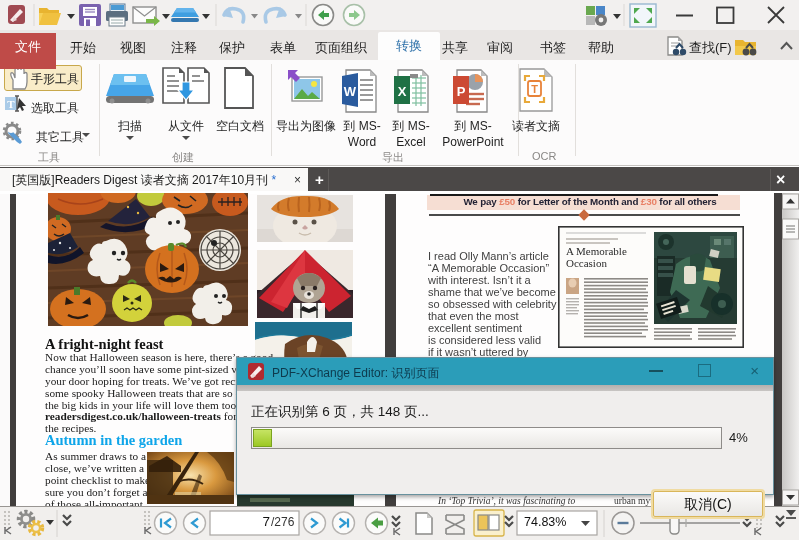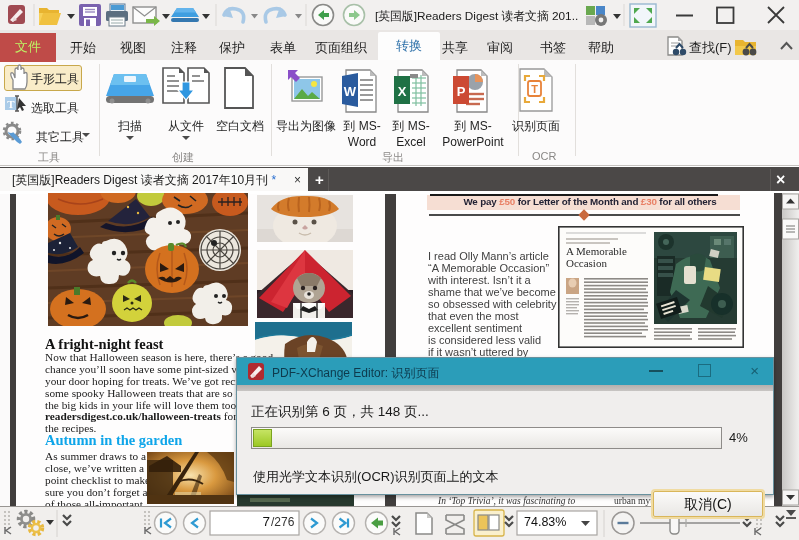--- a/index.html
+++ b/index.html
@@ -5,21 +5,21 @@
 * { margin:0; padding:0; box-sizing:border-box; }
 html,body { width:799px; height:540px; overflow:hidden; }
 body { font-family:"Liberation Sans", sans-serif; position:relative; background:#fff; }
 #root { position:absolute; left:0; top:0; width:799px; height:540px; overflow:hidden; }
 .abs { position:absolute; }
 
 #titlebar { left:0; top:0; width:799px; height:30px; background:#f2f0ef; }
 
 #tabrow { left:0; top:30px; width:799px; height:30px; background:#e9e6e4; }
 .mtab { position:absolute; top:39px; font-size:13px; color:#1f1f1f; }
-#filetab { position:absolute; left:0; top:33px; width:56px; height:29px; background:#bf4b48; color:#bef264; font-size:13px; text-align:center; line-height:27px; z-index:3;}
+#filetab { position:absolute; left:0; top:33px; width:56px; height:36px; background:#bf4b48; color:#ffffff; font-size:13px; text-align:center; line-height:27px; z-index:3;}
 #seltab { position:absolute; left:378px; top:32px; width:62px; height:28px; background:#fdfdfd; text-align:center; line-height:28px; font-size:13px; color:#2b6fa8; z-index:2; border-radius:2px 2px 0 0;}
 
 #ribbon { left:0; top:60px; width:799px; height:106px; background:#fcfbfb; border-bottom:1px solid #c6c3c0; }
 .glabel { position:absolute; top:90px; font-size:11px; color:#8a8886; }
 .gsep { position:absolute; top:4px; height:92px; width:1px; background:#e2dfdc; }
 .rtext { position:absolute; font-size:12px; color:#1f1f1f; white-space:nowrap; }
 .drop { position:absolute; width:0; height:0; border-left:4px solid transparent; border-right:4px solid transparent; border-top:4px solid #4a4a4a; }
 
 #tabbar { left:0; top:167px; width:799px; height:26px; background:#4b4847; }
 #doctab { position:absolute; left:0; top:1px; width:308px; height:25px; background:#f9f8f7; font-size:12px; color:#1a1a1a; line-height:24px; padding-left:12px; white-space:nowrap; }
@@ -102,21 +102,20 @@
   <rect x="630" y="4" width="26" height="23" fill="#f2f6fa" stroke="#9ab8d0" stroke-width="1.4"></rect>
   <path d="M634 8 l6 0 -6 6 Z" fill="#4fa84f"></path>
   <path d="M652 8 l0 6 -6 -6 Z" fill="#4fa84f"></path>
   <path d="M634 23 l0 -6 6 6 Z" fill="#4fa84f"></path>
   <path d="M652 23 l-6 0 6 -6 Z" fill="#4fa84f"></path>
 
   <line x1="676" y1="15.5" x2="693" y2="15.5" stroke="#3a3a3a" stroke-width="2"></line>
   <rect x="717" y="7.5" width="16.5" height="15.5" fill="none" stroke="#3a3a3a" stroke-width="1.8"></rect>
   <path d="M768 7 L784 23 M784 7 L768 23" stroke="#3a3a3a" stroke-width="1.8"></path>
 </svg>
-<div style="position:absolute;left:375px;top:9px;font-size:11.8px;color:#1a1a1a;white-space:nowrap;">[英国版]Readers Digest 读者文摘 201..</div>
 </div>
 
 <div id="tabrow" class="abs">
 <svg width="799" height="30" style="position:absolute;left:0;top:0;">
   <path d="M668 7 h10 l4 4 v14 h-14 Z" fill="#fff" stroke="#8a8a88" stroke-width="1.3"></path>
   <path d="M678 7 l4 4 h-4 Z" fill="#aaa"></path>
   <line x1="671" y1="13" x2="679" y2="13" stroke="#999" stroke-width="1"></line>
   <line x1="671" y1="16" x2="679" y2="16" stroke="#999" stroke-width="1"></line>
   <circle cx="676" cy="22" r="3.2" fill="#2e4a68"></circle>
   <circle cx="683" cy="22" r="3.2" fill="#2e4a68"></circle>
@@ -251,21 +250,21 @@
   <div class="glabel" style="left:172px;">创建</div>
   <div class="gsep" style="left:271px;"></div>
 
   <div class="rtext" style="left:276px;top:58px;">导出为图像</div>
   <div class="rtext" style="left:340px;top:58px;text-align:center;width:44px;">到 MS-<br>Word</div>
   <div class="rtext" style="left:389px;top:58px;text-align:center;width:44px;">到 MS-<br>Excel</div>
   <div class="rtext" style="left:440px;top:58px;text-align:center;width:66px;">到 MS-<br>PowerPoint</div>
   <div class="glabel" style="left:382px;">导出</div>
   <div class="gsep" style="left:518px;"></div>
 
-  <div class="rtext" style="left:512px;top:58px;">识别页面</div>
+  <div class="rtext" style="left:512px;top:58px;">读者文摘</div>
   <div class="glabel" style="left:532px;">OCR</div>
   <div class="gsep" style="left:575px;"></div>
 </div>
 
 <div id="tabbar" class="abs">
   <div id="doctab">[英国版]Readers Digest 读者文摘 2017年10月刊 <span style="color:#2a6fd0;">*</span><span style="position:absolute;left:294px;color:#333;">×</span></div>
   <div style="position:absolute;left:313px;top:6px;width:13px;height:13px;color:#fff;font-size:15px;font-weight:bold;line-height:13px;text-align:center;">+</div>
   <div style="position:absolute;left:328px;top:2px;width:1px;height:22px;background:#5d5a58;"></div>
   <div style="position:absolute;left:770px;top:2px;width:1px;height:22px;background:#5d5a58;"></div>
   <div style="position:absolute;left:776px;top:4px;color:#fff;font-size:16px;font-weight:bold;">×</div>
@@ -564,21 +563,20 @@
     <div style="position:absolute;right:110px;top:12px;width:14px;height:2px;background:#16505e;"></div>
     <div style="position:absolute;right:62px;top:6px;width:13px;height:13px;border:1.5px solid #1b6c80;"></div>
     <div style="position:absolute;right:14px;top:4px;font-size:15px;color:#176073;">×</div>
   </div>
   <div style="position:absolute;left:0;top:27px;width:100%;height:6px;background:linear-gradient(#b2afad,#c8c5c3);"></div>
   <div style="position:absolute;left:14px;top:45px;font-size:13.5px;color:#1a1a1a;">正在识别第 6 页，共 148 页...</div>
   <div style="position:absolute;left:14px;top:69px;width:471px;height:22px;border:1px solid #8e8b89;background:linear-gradient(#fcfbfa,#e9e7e4);">
     <div style="position:absolute;left:1px;top:1px;width:19px;height:18px;background:linear-gradient(#c6e464,#9cc824);border:1px solid #7aa31f;"></div>
   </div>
   <div style="position:absolute;left:492px;top:72px;font-size:13px;color:#1a1a1a;">4%</div>
-  <div style="position:absolute;left:16px;top:110px;font-size:13px;color:#1a1a1a;">使用光学文本识别(OCR)识别页面上的文本</div>
   <div style="position:absolute;left:416px;top:101px;width:110px;height:26px;background:linear-gradient(#fbfaf9,#e9e7e4);border:1px solid #d9b65a;box-shadow:0 0 0 2px #f0dba2;border-radius:2px;text-align:center;line-height:24px;font-size:14px;color:#111;margin-top:32px;">取消(C)</div>
 </div>
 
 <div id="statusbar" class="abs">
 <svg width="799" height="33" style="position:absolute;left:0;top:0;">
   <defs>
     <pattern id="dots" width="4" height="4" patternUnits="userSpaceOnUse">
       <circle cx="1" cy="1" r="0.9" fill="#b0ada9"></circle>
     </pattern>
     <g id="chevdd">

